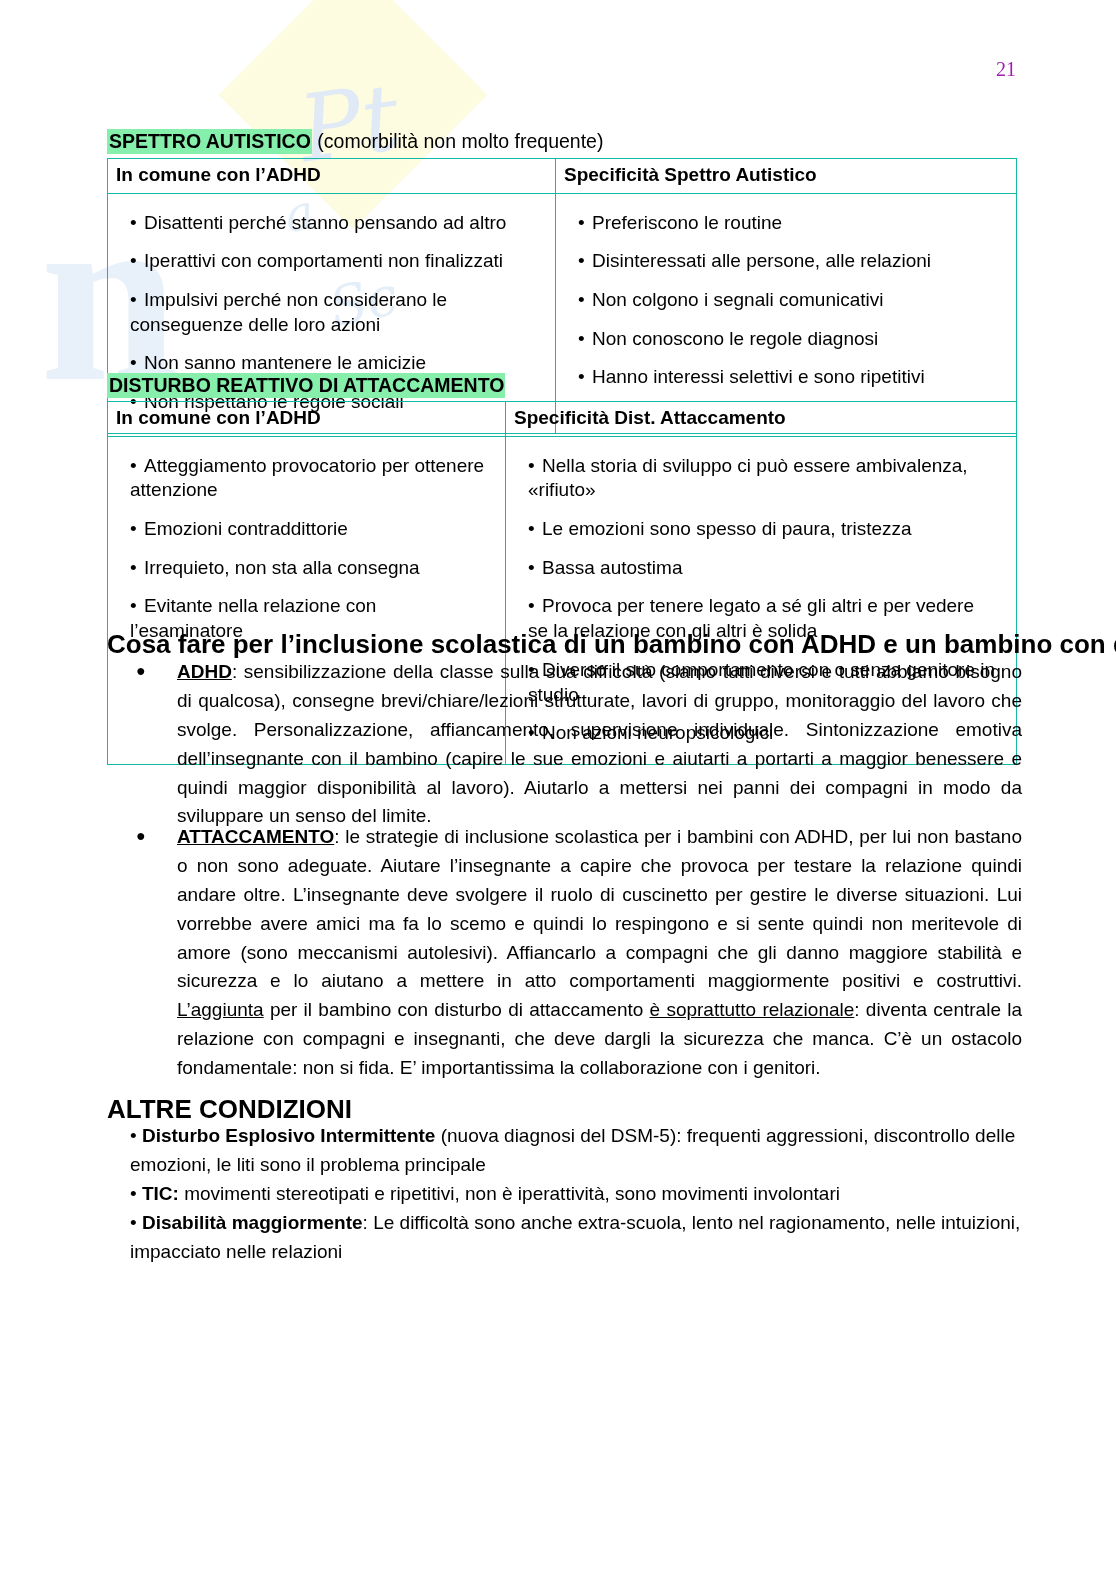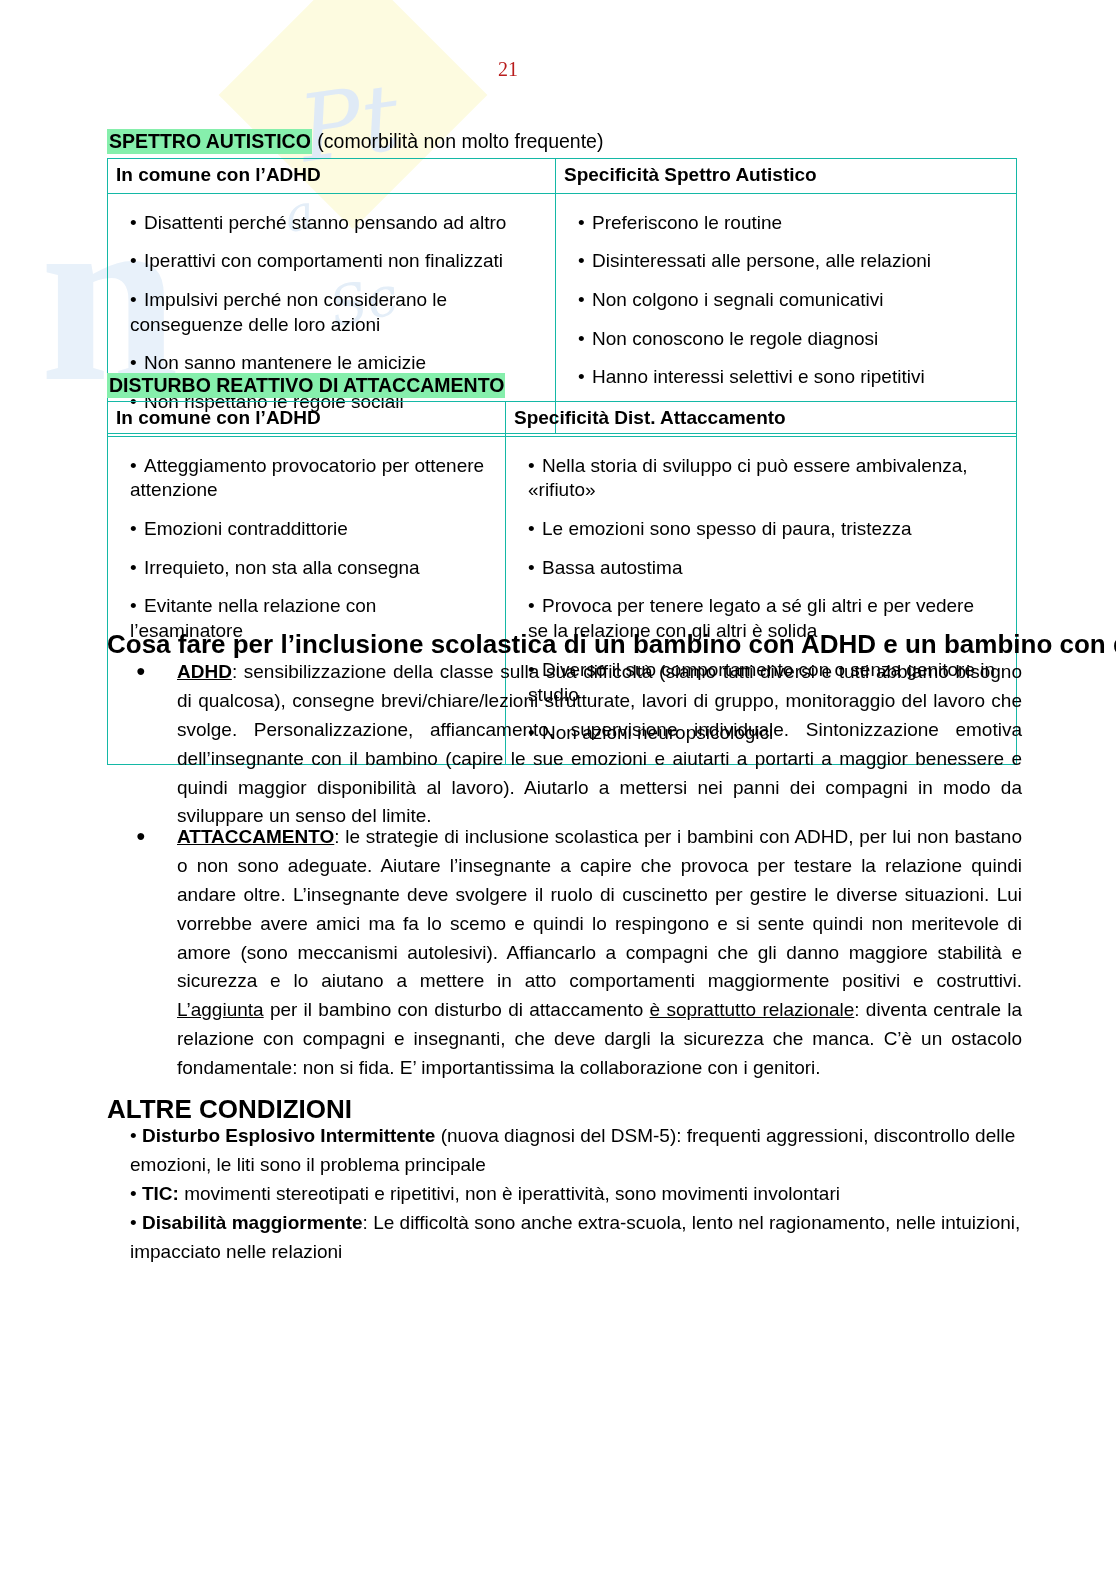--- a/index.html
+++ b/index.html
@@ -81,24 +81,24 @@
   #content {
     position: relative;
     z-index: 2;
     padding: 0;
   }
 
   .page-number {
     position: absolute;
     left: 0; top: 58px;
     width: 1016px;
-    text-align: center;
+    text-align: right;
     font-family: "Liberation Serif", serif;
     font-size: 20px;
-    color: #b91c1c;
+    color: #a21caf;
   }
 
   .section-head {
     position: absolute;
     font-size: 19.5px;
     font-weight: 700;
     white-space: nowrap;
   }
   .hl {
     background: #86efac;

